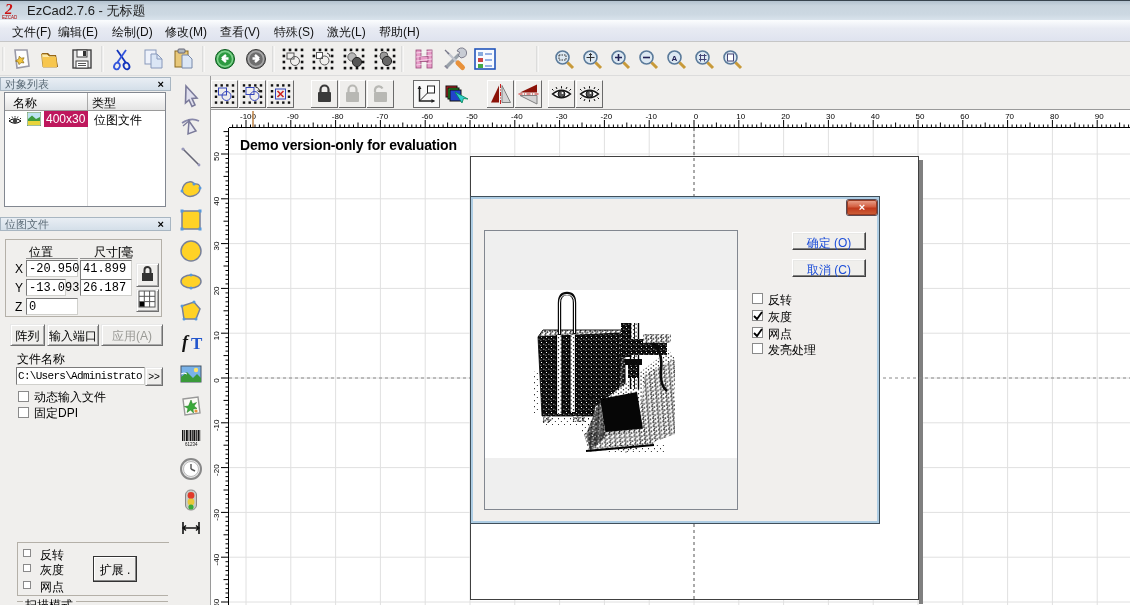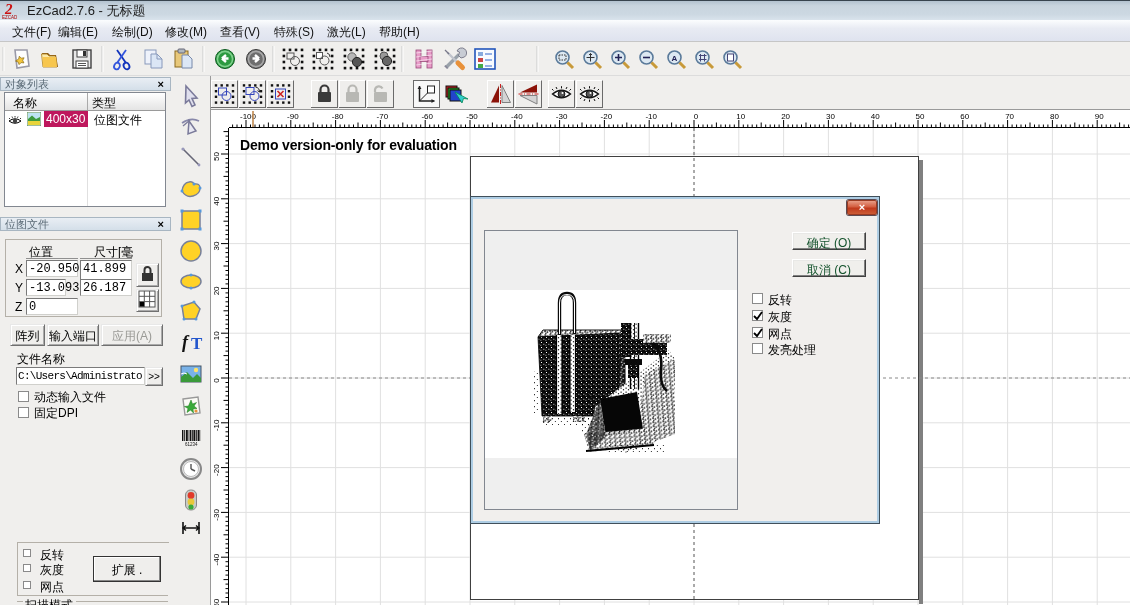--- a/index.html
+++ b/index.html
@@ -46,21 +46,21 @@
   box-shadow:inset 0 0 0 2px #aecde4;}
 #dlgtitle{left:1px;top:1px;width:406px;height:20px;
   background:linear-gradient(#c3d7ec,#a3c1e0 45%,#9fbede 55%,#b9cfe6);
   font-size:12px;color:#000;padding:3px 0 0 7px;box-sizing:border-box;}
 #dlgclose{left:376px;top:3px;width:30px;height:15px;border-radius:2px;
   background:linear-gradient(#e89c85,#d35e40 45%,#c0391c 55%,#cc5c35);
   border:1px solid #9a3b22;box-shadow:0 0 0 1px #5c4a52;box-sizing:border-box;
   color:#fff;font-size:11px;font-weight:bold;text-align:center;line-height:13px;}
 #preview{left:13px;top:33px;width:252px;height:278px;background:#efefef;
   border:1px solid #828790;}
-.dbtn{background:#f0efec;font-size:12px;color:#14532d;text-align:center;
+.dbtn{background:#f0efec;font-size:12px;color:#1d4ed8;text-align:center;
   border-top:1px solid #fff;border-left:1px solid #fff;
   border-right:1px solid #404040;border-bottom:1px solid #404040;
   box-shadow:inset -1px -1px 0 #808080,inset 1px 1px 0 #e8e8e6;
   box-sizing:border-box;padding-top:2px;}
 </style></head>
 <body>
 <div class="abs" id="titlebar"></div>
 <div class="abs" id="logo" style="left:2px;top:1px;width:18px;height:18px;"><svg width="18" height="18">
       <text x="3" y="13" font-size="15" font-weight="bold" fill="#cc1111" font-family="Liberation Serif,serif" font-style="italic">2</text>
       <text x="0" y="17.5" font-size="4.5" fill="#a00" font-family="Liberation Sans">EZCAD</text>
@@ -330,21 +330,21 @@
   <div class="abs cb" style="left:18px;top:190px;"></div>
   <div class="abs lbl" style="left:34px;top:188px;">固定DPI</div>
 
   <div class="abs" style="left:17px;top:325px;width:151px;height:53px;border-left:1px solid #b4b0a8;border-top:1px solid #b4b0a8;"></div>
   <div class="abs cb" style="left:23px;top:332px;width:8px;height:8px"></div>
   <div class="abs lbl" style="left:40px;top:330px;">反转</div>
   <div class="abs cb" style="left:23px;top:347px;width:8px;height:8px"></div>
   <div class="abs lbl" style="left:40px;top:345px;">灰度</div>
   <div class="abs cb" style="left:23px;top:364px;width:8px;height:8px"></div>
   <div class="abs lbl" style="left:40px;top:362px;">网点</div>
-  <div class="abs btn3d" style="left:93px;top:339px;width:68px;height:26px;padding-top:5px;border:1px solid #333;box-shadow:inset -1px -1px 0 #888,inset 1px 1px 0 #fff;">扩展 .</div>
+  <div class="abs btn3d" style="left:93px;top:339px;width:44px;height:26px;padding-top:5px;border:1px solid #333;box-shadow:inset -1px -1px 0 #888,inset 1px 1px 0 #fff;">扩展 .</div>
   <div class="abs" style="left:17px;top:378px;width:151px;height:1px;background:#b4b0a8"></div>
     <div class="abs" style="left:17px;top:384px;width:6px;height:1px;background:#b4b0a8"></div>
     <div class="abs" style="left:76px;top:384px;width:92px;height:1px;background:#b4b0a8"></div>
     <div class="abs lbl" style="left:25px;top:380px;">扫描模式</div>
 </div>
 
 <div class="abs" style="left:171px;top:76px;width:40px;height:529px;background:#f0efed;border-right:1px solid #9a9a9a;box-sizing:border-box;">
 <svg width="39" height="529" id="vtsvg">
       <g transform="translate(20,20)">
         <path d="M-5 -10 L6 2 L1 2.5 L4 9 L1 10.5 L-2 4 L-5.5 7 Z" fill="#e0e0ee" stroke="#7a7a9a" stroke-width="1.6"></path>

